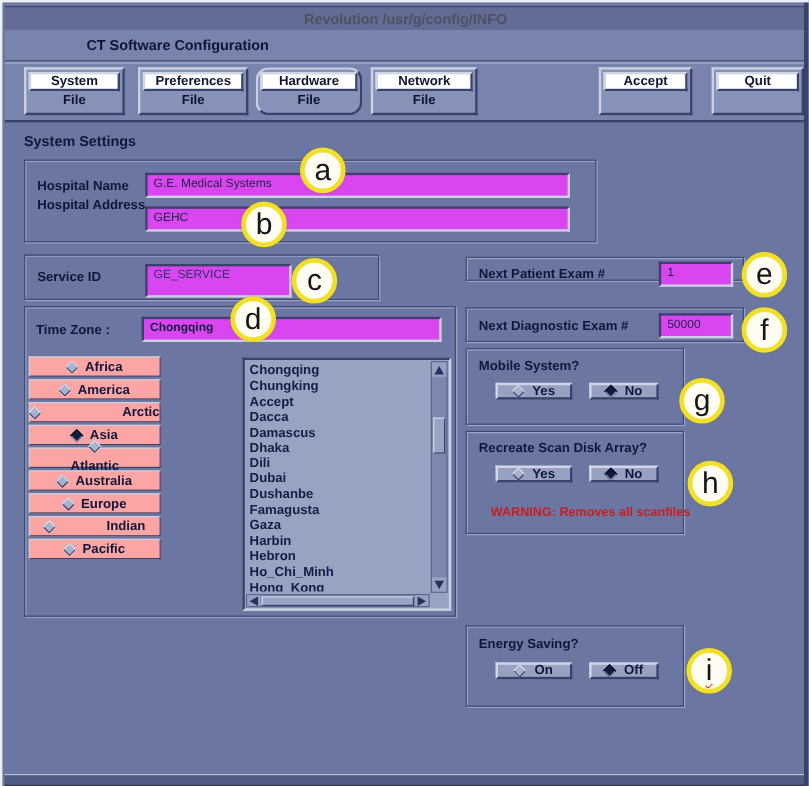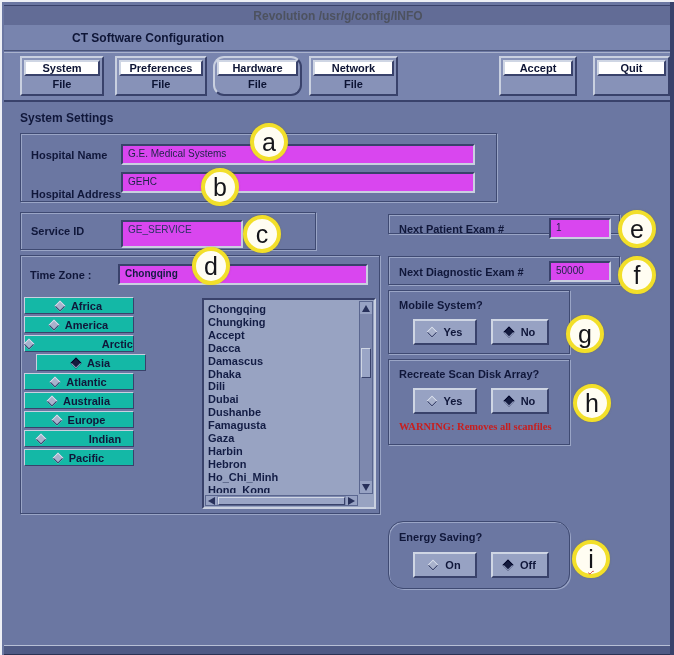--- a/index.html
+++ b/index.html
@@ -42,21 +42,21 @@
     font-size:10px; color:#1c2446; padding:2px 5px 0 5px; white-space:nowrap; overflow:hidden; }
   .tfield.bold { font-weight:bold; color:#121b40; }
 
   
   .dia { display:inline-block; width:8px; height:8px; transform:rotate(45deg);
     background:#a9b2cc; box-shadow: inset 1px 1px 0 #d6dcea, inset -1px -1px 0 #39426b; flex:none; }
   .dia.sel { background:#141b3e; box-shadow: inset 1px 1px 0 #000428, inset -1px -1px 0 #8e99bd; }
 
   
   .region-row { position:absolute; left:22px; width:110px; height:17px;
-    background:#14b8a6; border:1px solid; border-color:#c9d0e0 #39426b #39426b #c9d0e0;
+    background:#fca5a5; border:1px solid; border-color:#c9d0e0 #39426b #39426b #c9d0e0;
     display:flex; align-items:center; justify-content:center; gap:7px; cursor:default; }
   .region-row .rlabel { font-size:11px; font-weight:bold; color:#10173a; }
 
   
   .citylist { position:absolute; left:200px; top:296px; width:174px; height:211px;
     background:#98a3c2; border:2px solid; border-color:#39426b #c9d0e0 #c9d0e0 #39426b; }
   .cityitems { position:absolute; left:4px; top:3px; right:17px; bottom:14px; overflow:hidden; }
   .cityitems div { font-size:11px; font-weight:bold; color:#131d45; line-height:12.9px; white-space:nowrap; }
   .vscroll { position:absolute; top:1px; right:1px; bottom:13px; width:14px; background:#7d88ae;
     border:1px solid #5a668f; }
@@ -66,21 +66,21 @@
   .tri-up { width:0;height:0;border-left:4px solid transparent;border-right:4px solid transparent;border-bottom:7px solid #27305a; }
   .tri-dn { width:0;height:0;border-left:4px solid transparent;border-right:4px solid transparent;border-top:7px solid #27305a; }
   .tri-lf { width:0;height:0;border-top:4px solid transparent;border-bottom:4px solid transparent;border-right:7px solid #27305a; }
   .tri-rt { width:0;height:0;border-top:4px solid transparent;border-bottom:4px solid transparent;border-left:7px solid #27305a; }
   .vthumb { position:absolute; left:1px; width:10px; background:#9aa5c6;
     border:1px solid; border-color:#cfd6e4 #39426b #39426b #cfd6e4; }
   .hthumb { position:absolute; top:1px; height:8px; background:#9aa5c6;
     border:1px solid; border-color:#cfd6e4 #39426b #39426b #cfd6e4; }
 
   
-  .ynbtn { position:absolute; height:26px; background:#97a2c3;
+  .ynbtn { position:absolute; height:14px; background:#97a2c3;
     border:2px solid; border-color:#cfd6e4 #39426b #39426b #cfd6e4;
     display:flex; align-items:center; justify-content:center; gap:8px; cursor:default; }
   .ynbtn .blabel { font-size:11px; font-weight:bold; color:#10173a; }
 
   .warning { position:absolute; font-size:10.5px; font-weight:bold; color:#c81e1e; white-space:nowrap; }
 
   
   .badge { position:absolute; width:38px; height:38px; border-radius:50%;
     background:#fffdf2; border:4px solid #f2df2a;
     display:flex; align-items:center; justify-content:center; z-index:50;
@@ -125,21 +125,21 @@
       <button class="top">Quit</button>
       <div class="bottom"></div>
     </div>
   </div>
 
   <div class="section-title">System Settings</div>
 
   <div class="ebox" style="left:18px;top:131px;width:477px;height:69px;">
     <span class="lbl" style="left:10px;top:15px;">Hospital Name</span>
     <div class="tfield" style="left:100px;top:10px;width:354px;height:21px;">G.E. Medical Systems</div>
-    <span class="lbl" style="left:10px;top:54px;">Hospital Address</span>
+    <span class="lbl" style="left:10px;top:31px;">Hospital Address</span>
     <div class="tfield" style="left:100px;top:38px;width:354px;height:21px;">GEHC</div>
   </div>
 
   <div class="ebox" style="left:18px;top:210px;width:296px;height:38px;">
     <span class="lbl" style="left:10px;top:12px;">Service ID</span>
     <div class="tfield" style="left:100px;top:7px;width:122px;height:28px;color:#2a3563;">GE_SERVICE</div>
   </div>
 
   <div class="ebox" style="left:18px;top:253px;width:360px;height:259px;"></div>
   <span class="lbl" style="left:28px;top:267px;">Time Zone :</span>
@@ -150,25 +150,25 @@
     <span class="rlabel">Africa</span>
   </div>
   <div class="region-row" style="top:314px;">
     <span class="dia"></span>
     <span class="rlabel">America</span>
   </div>
   <div class="region-row" style="top:333px;justify-content:space-between;">
     <span class="dia"></span>
     <span class="rlabel">Arctic</span>
   </div>
-  <div class="region-row" style="top:352px;margin-left:12px;">
+  <div class="region-row" style="top:352px;">
     <span class="dia sel"></span>
     <span class="rlabel">Asia</span>
   </div>
-  <div class="region-row" style="top:371px;">
+  <div class="region-row" style="top:371px;flex-direction:column;">
     <span class="dia"></span>
     <span class="rlabel">Atlantic</span>
   </div>
   <div class="region-row" style="top:390px;">
     <span class="dia"></span>
     <span class="rlabel">Australia</span>
   </div>
   <div class="region-row" style="top:409px;">
     <span class="dia"></span>
     <span class="rlabel">Europe</span>
@@ -245,24 +245,24 @@
   <div class="ebox" style="left:386px;top:357px;width:182px;height:86px;">
     <span class="lbl" style="left:10px;top:8px;">Recreate Scan Disk Array?</span>
     <div class="ynbtn" style="left:24px;top:28px;width:64px;">
       <span class="dia"></span>
       <span class="blabel">Yes</span>
     </div>
     <div class="ynbtn" style="left:102px;top:28px;width:58px;">
       <span class="dia sel"></span>
       <span class="blabel">No</span>
     </div>
-    <span class="warning" style="left:10px;top:61px;font-family:Liberation Serif, serif;">WARNING: Removes all scanfiles</span>
-  </div>
-
-  <div class="ebox" style="left:386px;top:519px;width:182px;height:68px;border-radius:15px;">
+    <span class="warning" style="left:20px;top:61px;">WARNING: Removes all scanfiles</span>
+  </div>
+
+  <div class="ebox" style="left:386px;top:519px;width:182px;height:68px;">
     <span class="lbl" style="left:10px;top:9px;">Energy Saving?</span>
     <div class="ynbtn" style="left:24px;top:30px;width:64px;">
       <span class="dia"></span>
       <span class="blabel">On</span>
     </div>
     <div class="ynbtn" style="left:102px;top:30px;width:58px;">
       <span class="dia sel"></span>
       <span class="blabel">Off</span>
     </div>
   </div>

